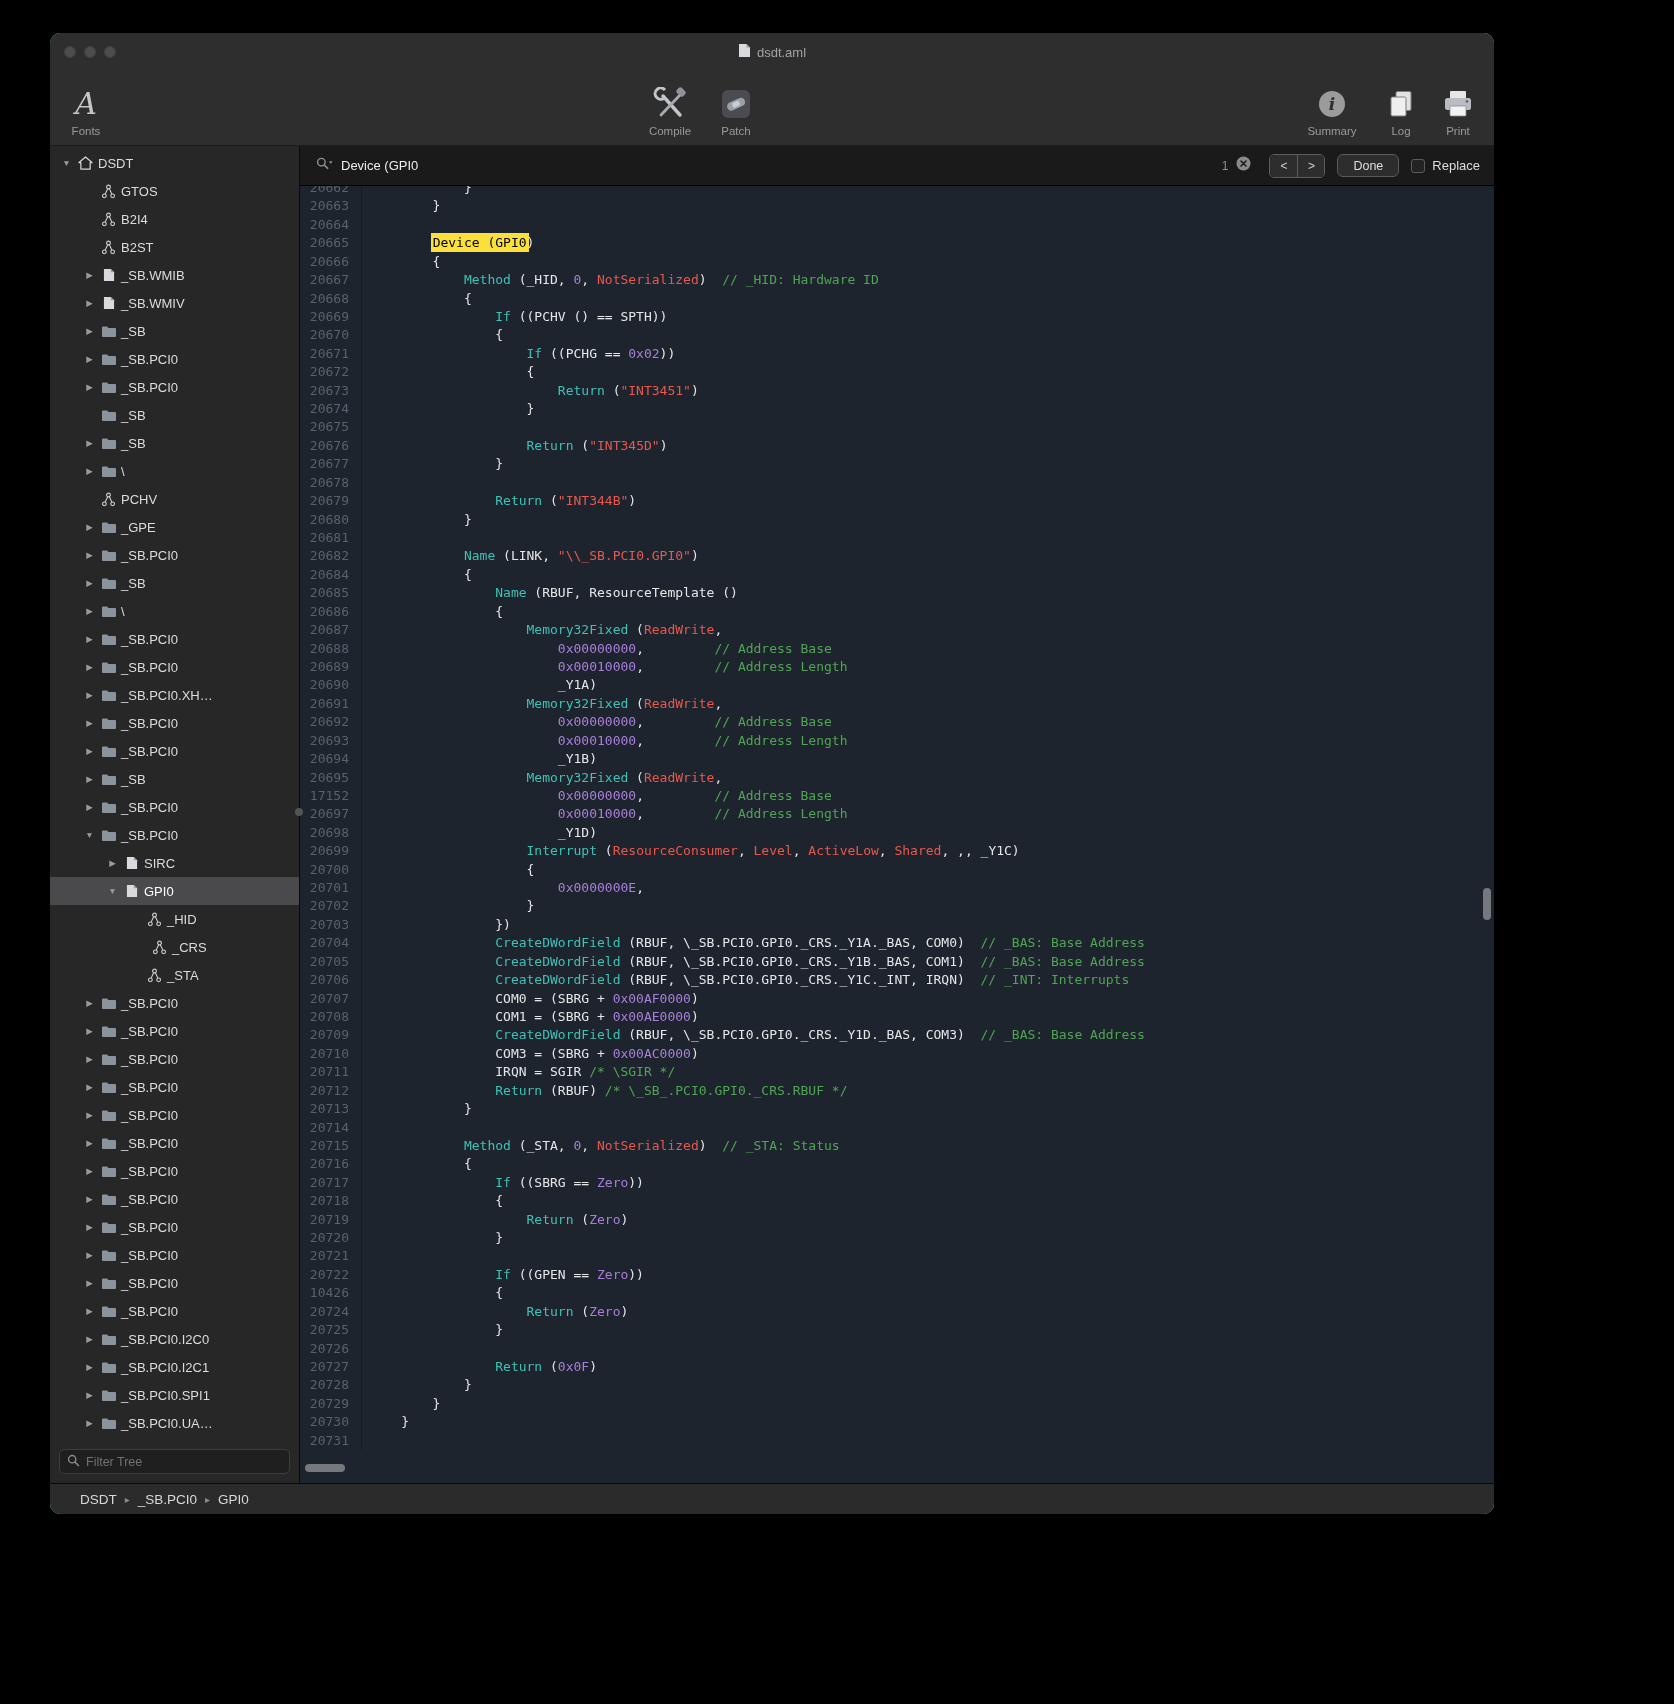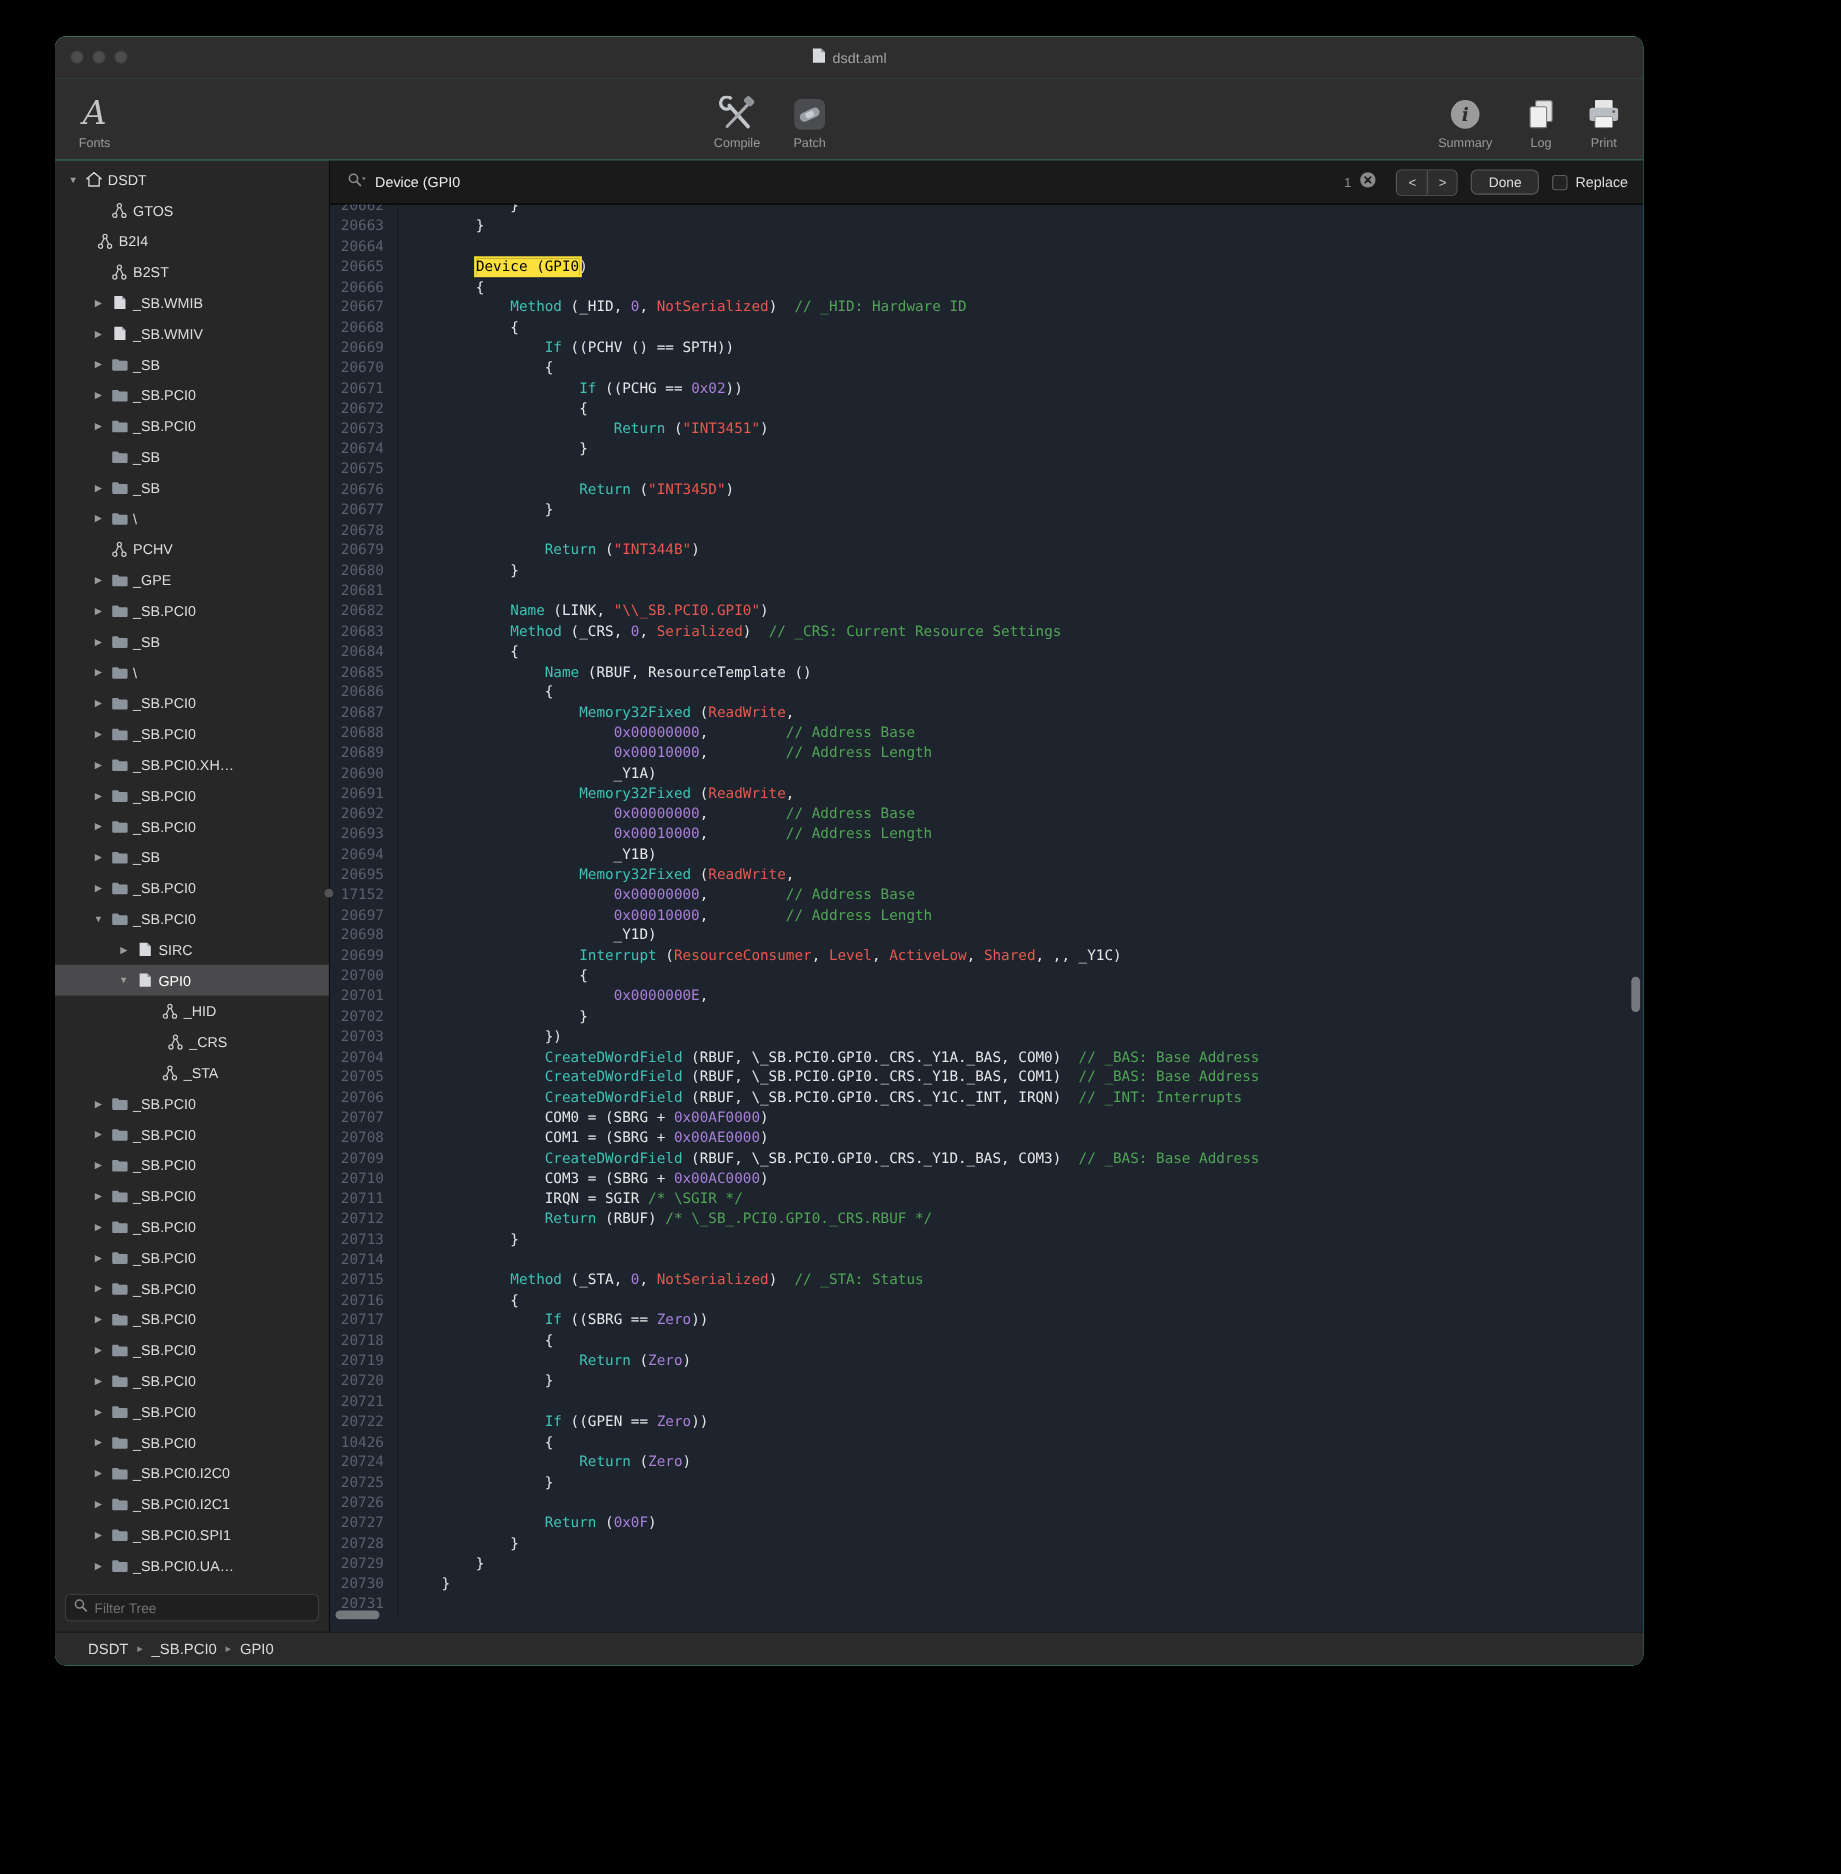--- a/index.html
+++ b/index.html
@@ -189,21 +189,21 @@
                 <g stroke="#cfcfcf" stroke-width="1.2" fill="none">
                   <circle cx="8" cy="3.2" r="2"></circle>
                   <circle cx="3.6" cy="12.6" r="2"></circle>
                   <circle cx="12.4" cy="12.6" r="2"></circle>
                   <path d="M7.1 5 L4.4 10.8 M8.9 5 L11.6 10.8"></path>
                 </g>
               </svg>
             </span>
             <span class="tlabel">GTOS</span>
           </div>
-          <div class="tree-row" style="padding-left: 18px;">
+          <div class="tree-row" style="padding-left: 31px;">
             <span class="disc"></span>
             <span class="ticon">
               <svg width="15" height="15" viewBox="0 0 16 16">
                 <g stroke="#cfcfcf" stroke-width="1.2" fill="none">
                   <circle cx="8" cy="3.2" r="2"></circle>
                   <circle cx="3.6" cy="12.6" r="2"></circle>
                   <circle cx="12.4" cy="12.6" r="2"></circle>
                   <path d="M7.1 5 L4.4 10.8 M8.9 5 L11.6 10.8"></path>
                 </g>
               </svg>
@@ -680,21 +680,20 @@
             <div class="code-line"><span class="ln">20673</span><span class="codetext"><span class="tok-p">                        </span><span class="tok-k">Return</span><span class="tok-p"> (</span><span class="tok-s">"INT3451"</span><span class="tok-p">)</span></span></div>
             <div class="code-line"><span class="ln">20674</span><span class="codetext"><span class="tok-p">                    }</span></span></div>
             <div class="code-line"><span class="ln">20675</span><span class="codetext"></span></div>
             <div class="code-line"><span class="ln">20676</span><span class="codetext"><span class="tok-p">                    </span><span class="tok-k">Return</span><span class="tok-p"> (</span><span class="tok-s">"INT345D"</span><span class="tok-p">)</span></span></div>
             <div class="code-line"><span class="ln">20677</span><span class="codetext"><span class="tok-p">                }</span></span></div>
             <div class="code-line"><span class="ln">20678</span><span class="codetext"></span></div>
             <div class="code-line"><span class="ln">20679</span><span class="codetext"><span class="tok-p">                </span><span class="tok-k">Return</span><span class="tok-p"> (</span><span class="tok-s">"INT344B"</span><span class="tok-p">)</span></span></div>
             <div class="code-line"><span class="ln">20680</span><span class="codetext"><span class="tok-p">            }</span></span></div>
             <div class="code-line"><span class="ln">20681</span><span class="codetext"></span></div>
             <div class="code-line"><span class="ln">20682</span><span class="codetext"><span class="tok-p">            </span><span class="tok-k">Name</span><span class="tok-p"> (LINK, </span><span class="tok-s">"\\_SB.PCI0.GPI0"</span><span class="tok-p">)</span></span></div>
-            <div class="code-line"><span class="ln">20683</span><span class="codetext"><span class="tok-p">            </span><span class="tok-k">Method</span><span class="tok-p"> (_CRS, </span><span class="tok-n">0</span><span class="tok-p">, </span><span class="tok-s">Serialized</span><span class="tok-p">)  </span><span class="tok-c">// _CRS: Current Resource Settings</span></span></div>
             <div class="code-line"><span class="ln">20684</span><span class="codetext"><span class="tok-p">            {</span></span></div>
             <div class="code-line"><span class="ln">20685</span><span class="codetext"><span class="tok-p">                </span><span class="tok-k">Name</span><span class="tok-p"> (RBUF, ResourceTemplate ()</span></span></div>
             <div class="code-line"><span class="ln">20686</span><span class="codetext"><span class="tok-p">                {</span></span></div>
             <div class="code-line"><span class="ln">20687</span><span class="codetext"><span class="tok-p">                    </span><span class="tok-k">Memory32Fixed</span><span class="tok-p"> (</span><span class="tok-s">ReadWrite</span><span class="tok-p">,</span></span></div>
             <div class="code-line"><span class="ln">20688</span><span class="codetext"><span class="tok-p">                        </span><span class="tok-n">0x00000000</span><span class="tok-p">,         </span><span class="tok-c">// Address Base</span></span></div>
             <div class="code-line"><span class="ln">20689</span><span class="codetext"><span class="tok-p">                        </span><span class="tok-n">0x00010000</span><span class="tok-p">,         </span><span class="tok-c">// Address Length</span></span></div>
             <div class="code-line"><span class="ln">20690</span><span class="codetext"><span class="tok-p">                        _Y1A)</span></span></div>
             <div class="code-line"><span class="ln">20691</span><span class="codetext"><span class="tok-p">                    </span><span class="tok-k">Memory32Fixed</span><span class="tok-p"> (</span><span class="tok-s">ReadWrite</span><span class="tok-p">,</span></span></div>
             <div class="code-line"><span class="ln">20692</span><span class="codetext"><span class="tok-p">                        </span><span class="tok-n">0x00000000</span><span class="tok-p">,         </span><span class="tok-c">// Address Base</span></span></div>
             <div class="code-line"><span class="ln">20693</span><span class="codetext"><span class="tok-p">                        </span><span class="tok-n">0x00010000</span><span class="tok-p">,         </span><span class="tok-c">// Address Length</span></span></div>

